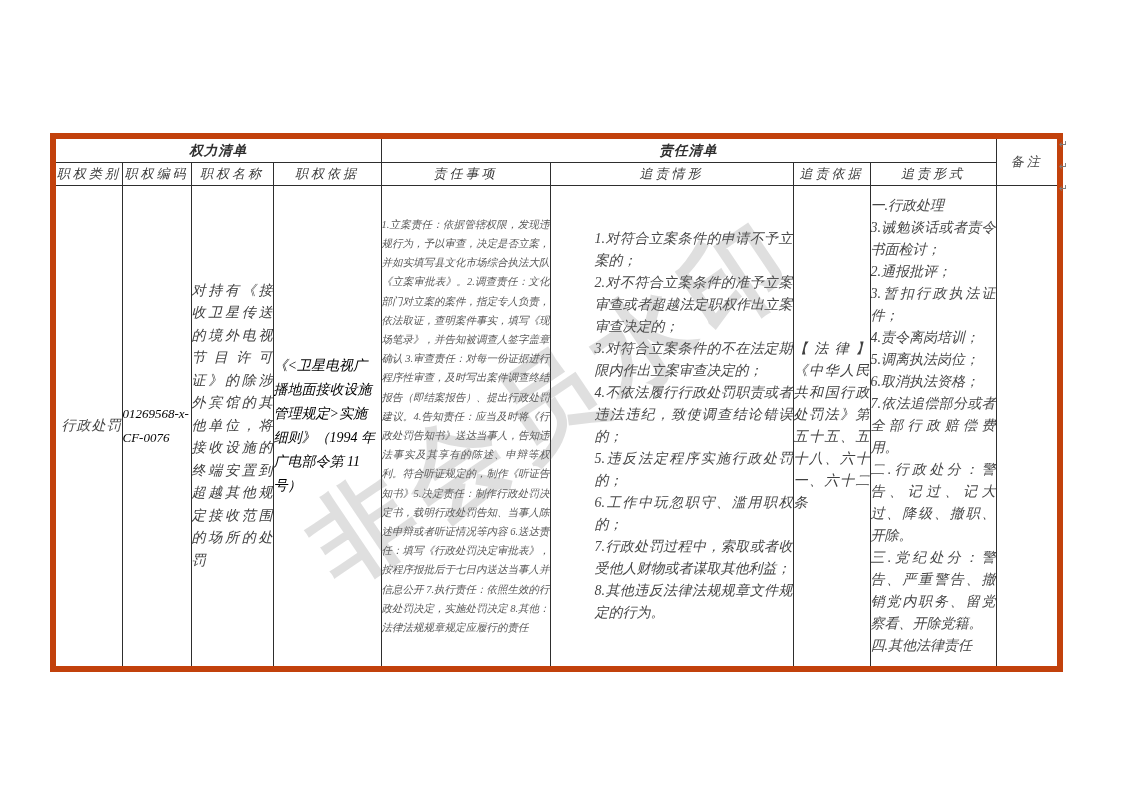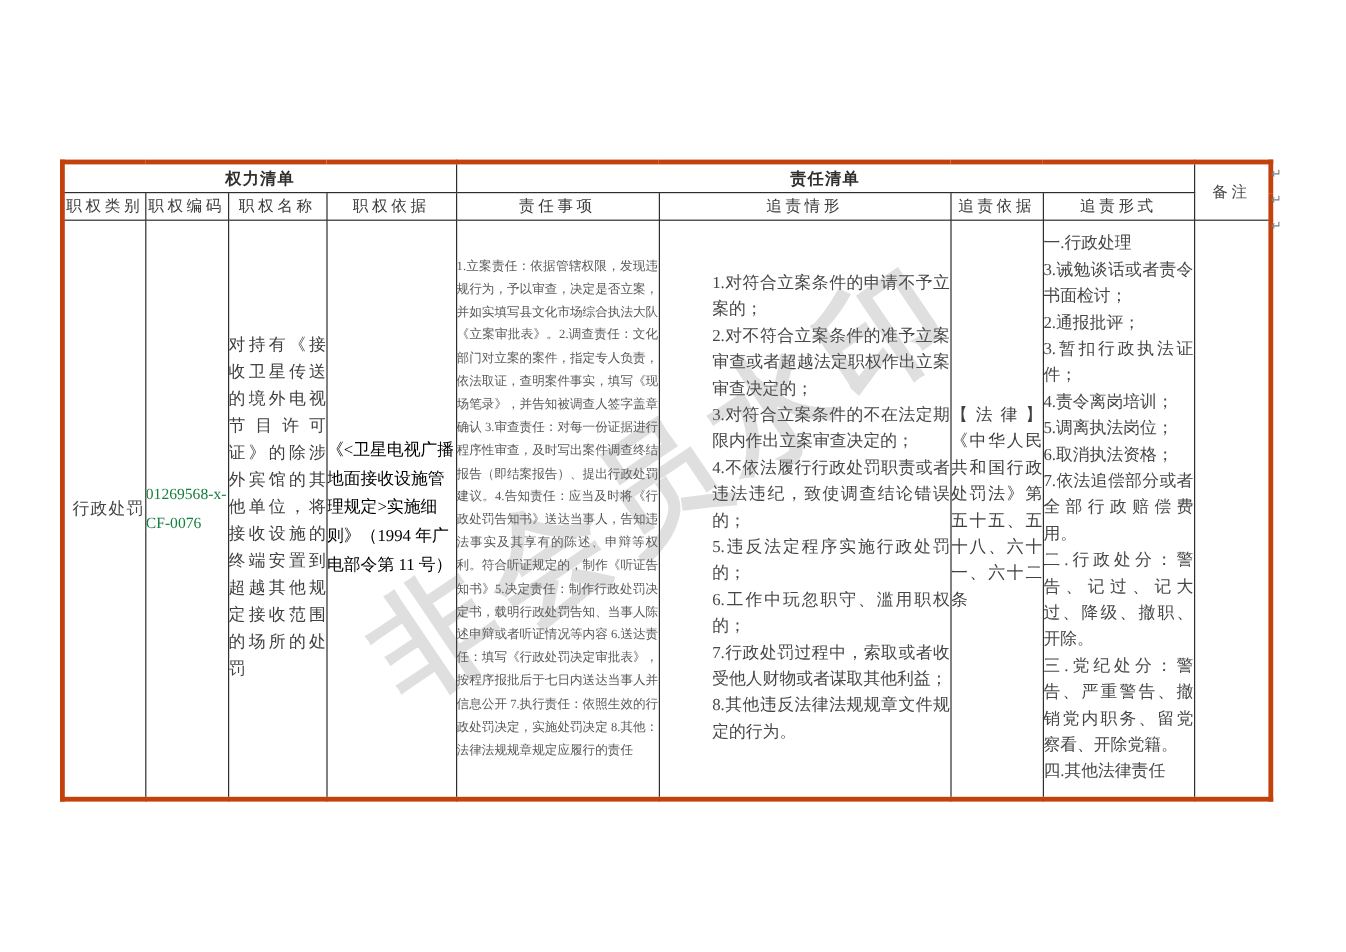--- a/index.html
+++ b/index.html
@@ -5,21 +5,22 @@
   html,body{margin:0;padding:0;}
   body{
     width:1122px;height:793px;position:relative;background:#ffffff;
     font-family:"Liberation Serif","DejaVu Serif",serif;
     color:#3f3f3f;overflow:hidden;
   }
   .doc-table{
     position:absolute;left:50px;top:133px;
     border-collapse:collapse;table-layout:fixed;
     width:1007px;
-    border:4px solid #c2410c;
+    border:6px solid #c2410c;
+    font-style:italic;
   }
   .doc-table td{
     border:1px solid #2e2e2e;
     padding:0;margin:0;
     vertical-align:middle;
     overflow:hidden;
   }
   
   .group-hdr{
     height:23px;text-align:center;font-weight:bold;
@@ -31,21 +32,21 @@
   }
   .remark-hdr{
     text-align:center;font-size:13px;color:#4a4a4a;letter-spacing:3px;
   }
   
   .body-row td{height:480px;}
   .cell-category{
     text-align:right;font-size:14px;letter-spacing:1px;color:#454545;
   }
   .cell-code{
-    font-size:13px;line-height:24px;color:#15803d;
+    font-size:13px;line-height:24px;color:#000000;
     padding:0 4px;word-break:break-all;text-align:left;
     font-family:"Liberation Serif","DejaVu Serif",serif;
   }
   .cell-name{
     font-size:14px;line-height:22.5px;color:#404040;
     padding:0 7px;text-align:justify;word-break:break-all;
   }
   .cell-basis{
     font-size:14px;line-height:24px;color:#000000;
     padding:0 8px;text-align:left;word-break:break-all;

